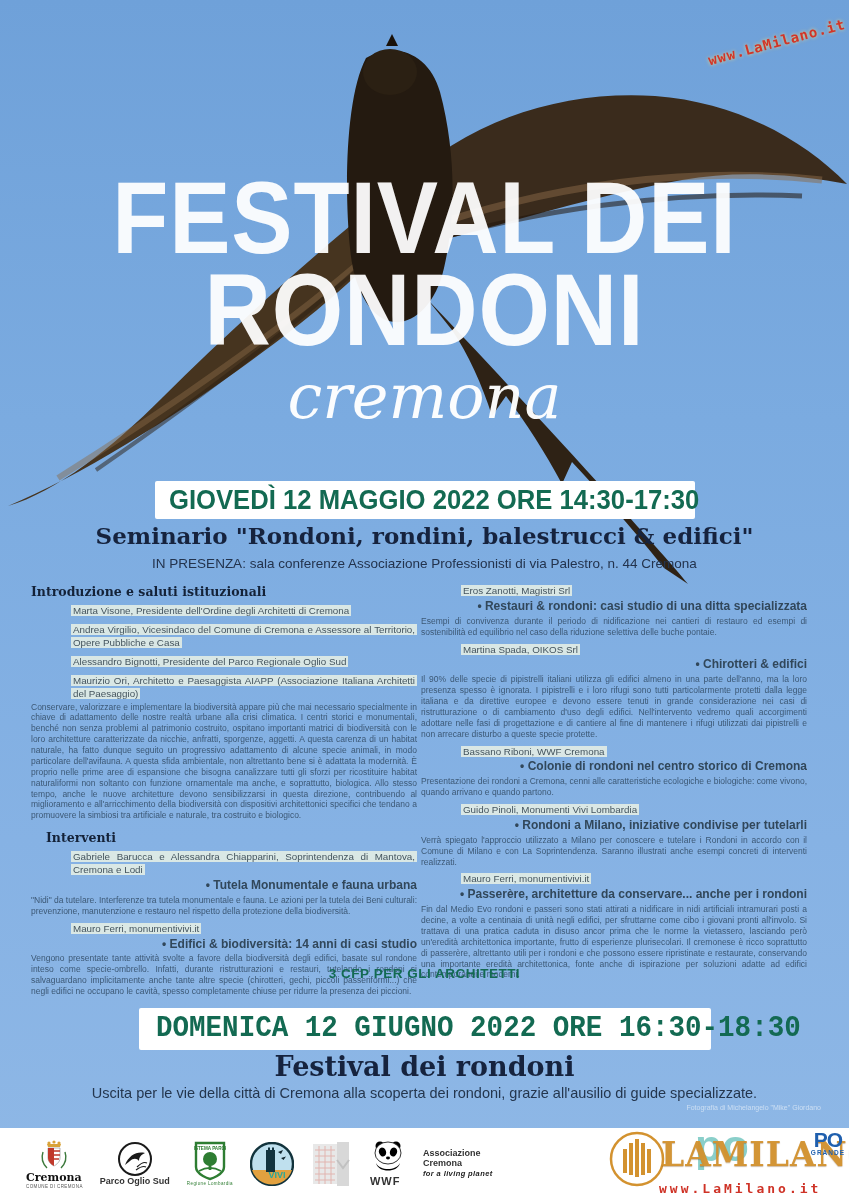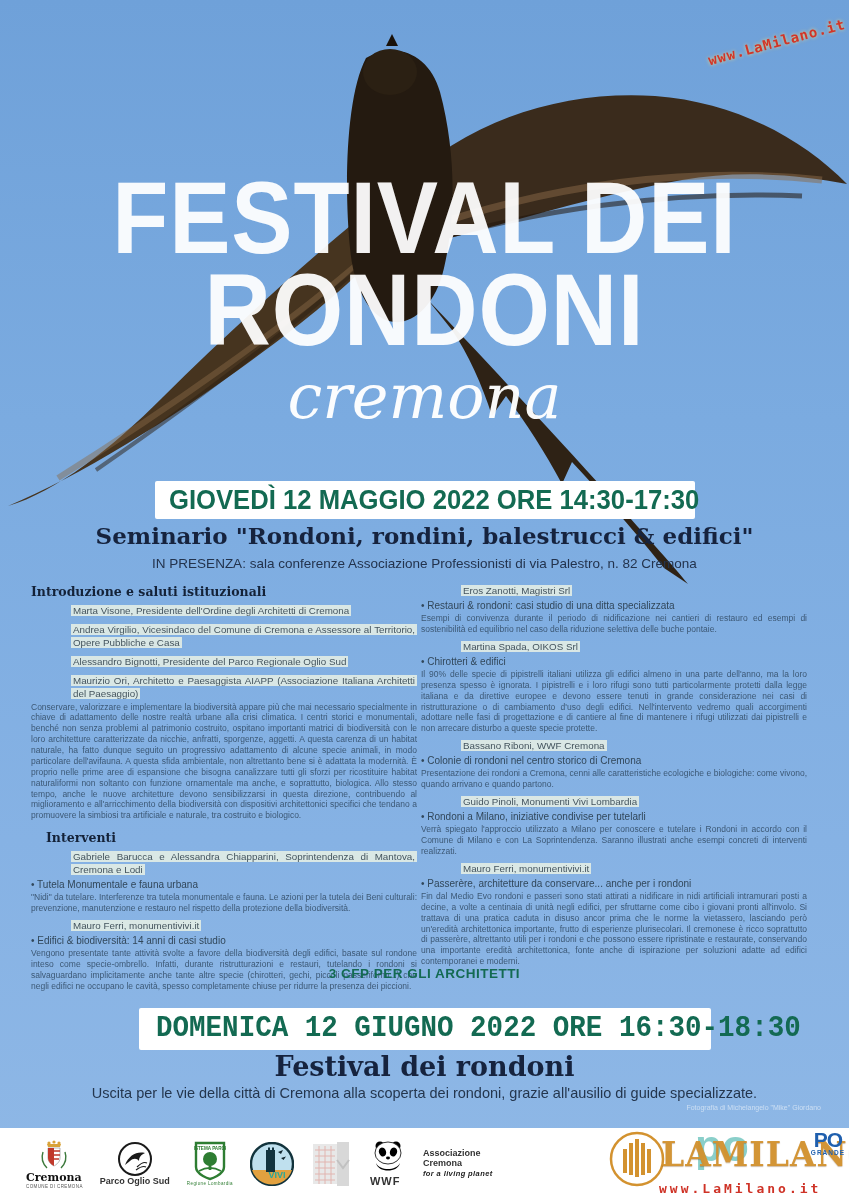--- a/index.html
+++ b/index.html
@@ -38,21 +38,21 @@
   .credit{position:absolute;top:1104px;right:28px;z-index:4;font-size:7px;color:rgba(255,255,255,.55);}
   
   .columns{position:absolute;top:584px;left:31px;width:788px;display:flex;gap:4px;z-index:4;}
   .col{width:386px;}
   .col h3{font-family:"DejaVu Serif",serif;font-size:12.5px;font-weight:700;color:#142238;margin:0 0 5px;}
   .col h3.mt{margin-top:9px;margin-left:15px;}
   p.speaker{margin:6px 0 1px;font-size:9.8px;line-height:1.32;color:#44545e;text-align:justify;padding-left:40px;}
   .col > p.speaker:first-child{margin-top:1px;}
   .hl{background:rgba(233,241,229,.85);padding:0 2px;
       -webkit-box-decoration-break:clone;box-decoration-break:clone;}
-  p.ttitle{margin:1px 0 1px;font-size:10px;line-height:1.32;font-weight:400;color:#31475a;}
+  p.ttitle{margin:1px 0 1px;font-size:12px;line-height:1.32;font-weight:700;color:#31475a;text-align:right;}
   p.desc{margin:0 0 4px;font-size:8.5px;line-height:1.28;color:#3c5875;text-align:justify;}
   
   .footer{position:absolute;left:0;bottom:0;width:849px;height:72px;background:#fff;z-index:4;
     display:flex;align-items:center;gap:17px;padding-left:26px;box-sizing:border-box;}
   .logo{text-align:left;flex:0 0 auto;}
   .logo .l1{font-size:9px;font-weight:700;color:#333;line-height:1.1;}
   .logo .l1.serif{font-family:"DejaVu Serif",serif;font-size:11px;color:#111;}
   .logo .l2{font-size:4.5px;color:#555;letter-spacing:.4px;line-height:1.3;}
   .logo .l2.italic{font-style:italic;font-size:7.5px;color:#222;font-weight:700;}
   .logo svg{margin:0 auto;}
@@ -89,21 +89,21 @@
   </svg>
 
   <div class="wm-top">www.LaMilano.it</div>
 
   <div class="hero-line hero-t1">FESTIVAL DEI</div>
   <div class="hero-line hero-t2">RONDONI</div>
   <div class="hero-city">cremona</div>
 
   <div class="banner b1"><span>GIOVEDÌ 12 MAGGIO 2022 ORE 14:30-17:30</span></div>
   <div class="sem-title">Seminario "Rondoni, rondini, balestrucci &amp; edifici"</div>
-  <div class="sem-loc">IN PRESENZA: sala conferenze Associazione Professionisti di via Palestro, n. 82 Cremona</div>
+  <div class="sem-loc">IN PRESENZA: sala conferenze Associazione Professionisti di via Palestro, n. 44 Cremona</div>
 
   <div class="columns">
     <div class="col">
       <h3>Introduzione e saluti istituzionali</h3>
       <p class="speaker"><span class="hl">Marta Visone, Presidente dell'Ordine degli Architetti di Cremona</span></p>
       <p class="speaker"><span class="hl">Andrea Virgilio, Vicesindaco del Comune di Cremona e Assessore al Territorio, Opere Pubbliche e Casa</span></p>
       <p class="speaker"><span class="hl">Alessandro Bignotti, Presidente del Parco Regionale Oglio Sud</span></p>
       <p class="speaker"><span class="hl">Maurizio Ori, Architetto e Paesaggista AIAPP (Associazione Italiana Architetti del Paesaggio)</span></p>
       <p class="desc">Conservare, valorizzare e implementare la biodiversità appare più che mai necessario specialmente in chiave di adattamento delle nostre realtà urbane alla crisi climatica. I centri storici e monumentali, benché non senza problemi al patrimonio costruito, ospitano importanti matrici di biodiversità con le loro architetture caratterizzate da nicchie, anfratti, sporgenze, aggetti. A questa carenza di un habitat naturale, ha fatto dunque seguito un progressivo adattamento di alcune specie animali, in modo particolare dell'avifauna. A questa sfida ambientale, non altrettanto bene si è adattata la modernità. È proprio nelle prime aree di espansione che bisogna canalizzare tutti gli sforzi per ricostituire habitat naturaliformi non soltanto con funzione ornamentale ma anche, e soprattutto, biologica. Allo stesso tempo, anche le nuove architetture devono sensibilizzarsi in questa direzione, contribuendo al miglioramento e all'arricchimento della biodiversità con dispositivi architettonici specifici che tendano a promuovere la simbiosi tra artificiale e naturale, tra costruito e biologico.</p>
       <h3 class="mt">Interventi</h3>

